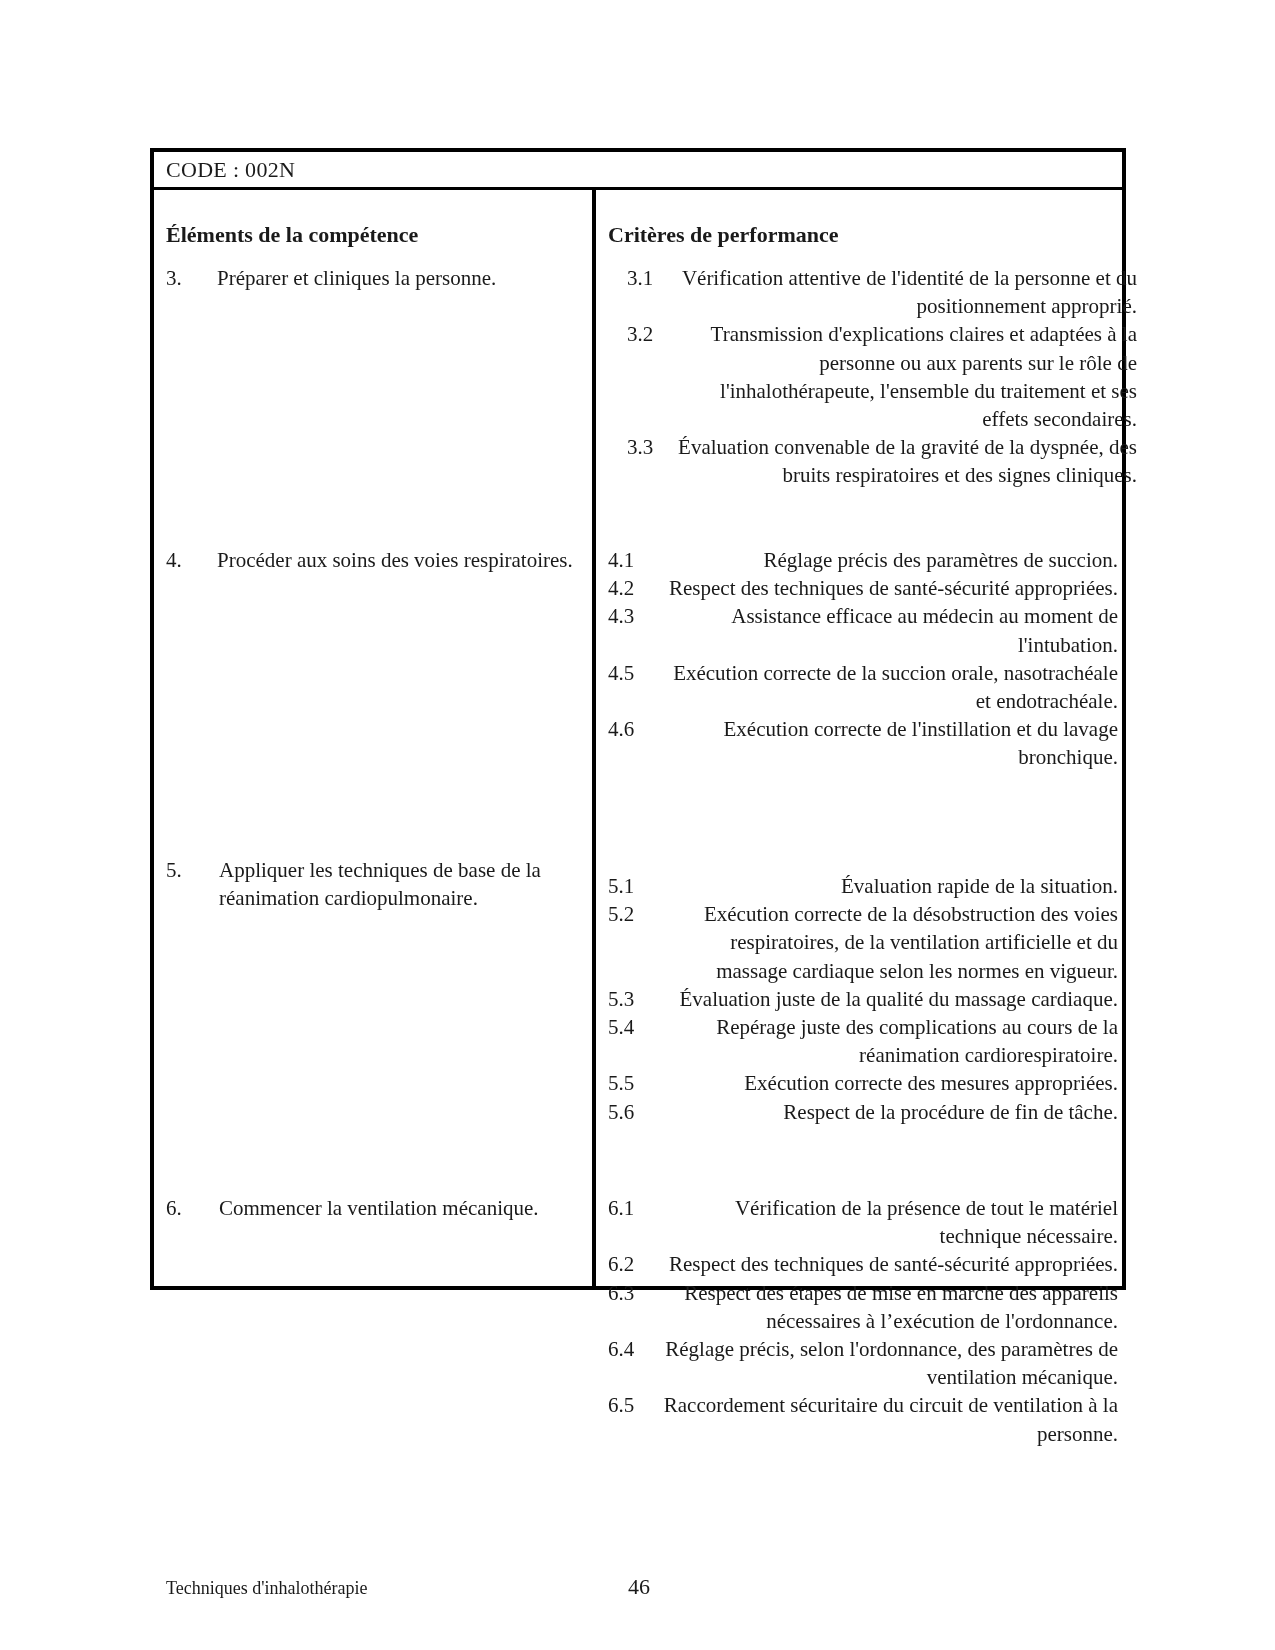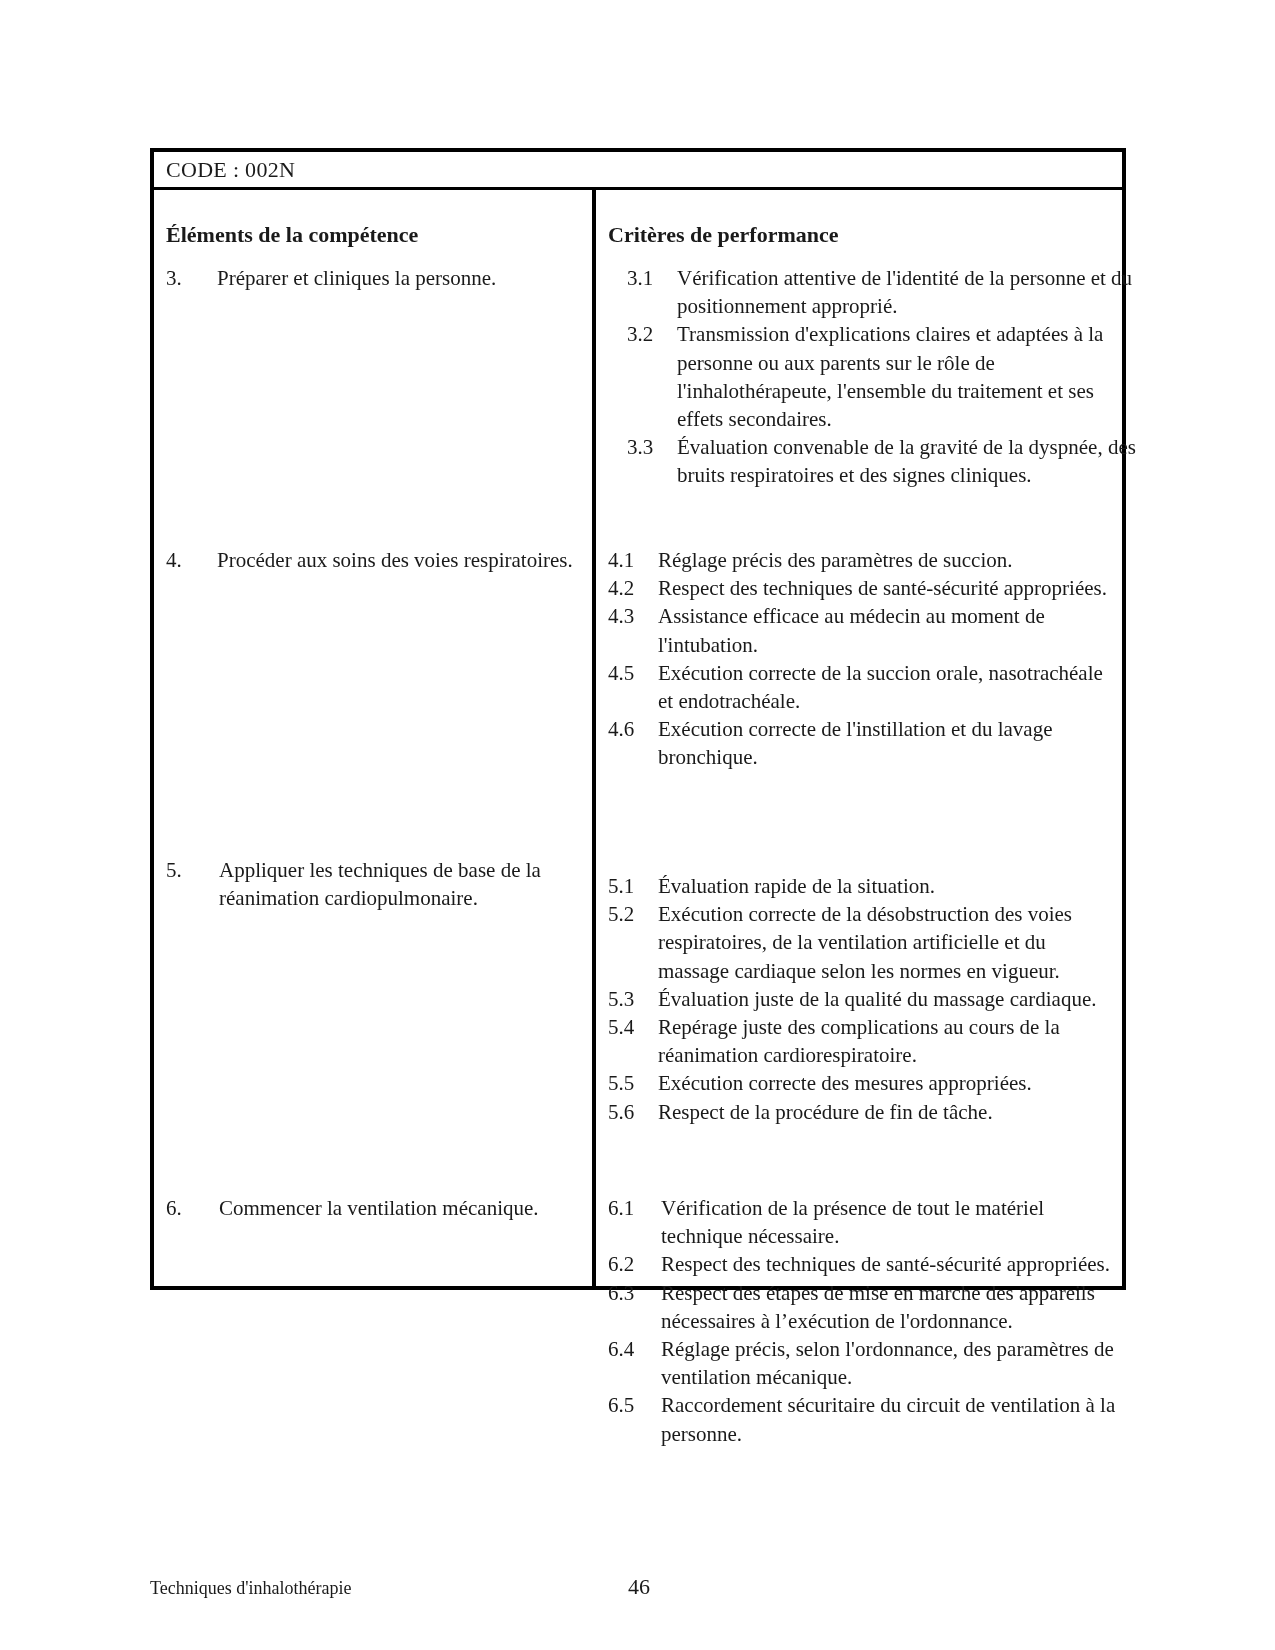--- a/index.html
+++ b/index.html
@@ -33,24 +33,24 @@
       font-size: 21px; line-height: 28px;
     }
     .element .num { position: absolute; left: 0; top: 0; }
     .element .txt { margin-left: 51px; display: block; }
     .criteria {
       position: absolute; left: 454px; width: 510px;
       font-size: 21px; line-height: 28.2px;
     }
     .crit { position: relative; }
     .crit .num { position: absolute; left: 0; top: 0; }
-    .crit .txt { display: block; margin-left: 50px; }
+    .crit .txt { display: block; margin-left: 50px; text-align: right; }
     .crit.wide .txt { margin-left: 53px; }
     .footer-left {
-      position: absolute; left: 150px; top: 1578px; font-size: 18px;
+      position: absolute; left: 166px; top: 1578px; font-size: 18px;
     }
     .footer-page {
       position: absolute; left: 628px; top: 1574px; font-size: 22px;
     }
   </style>
 </head>
 <body>
 
 <div class="table">
   <div class="code-row">CODE : 002N</div>

